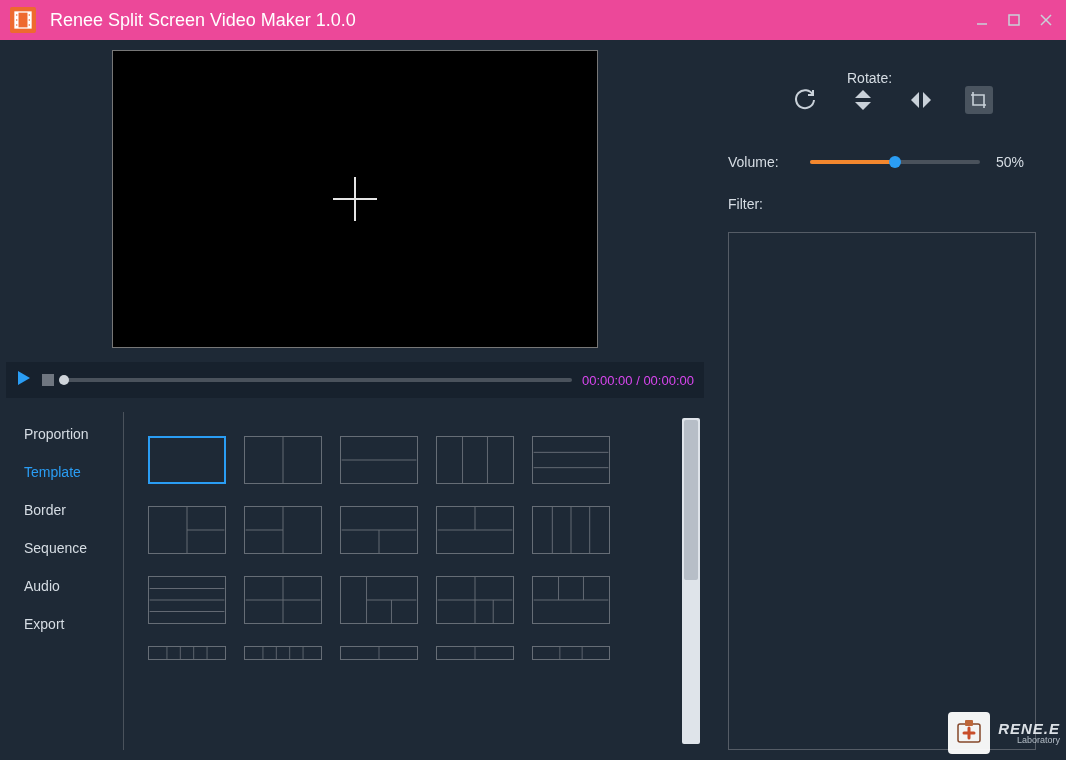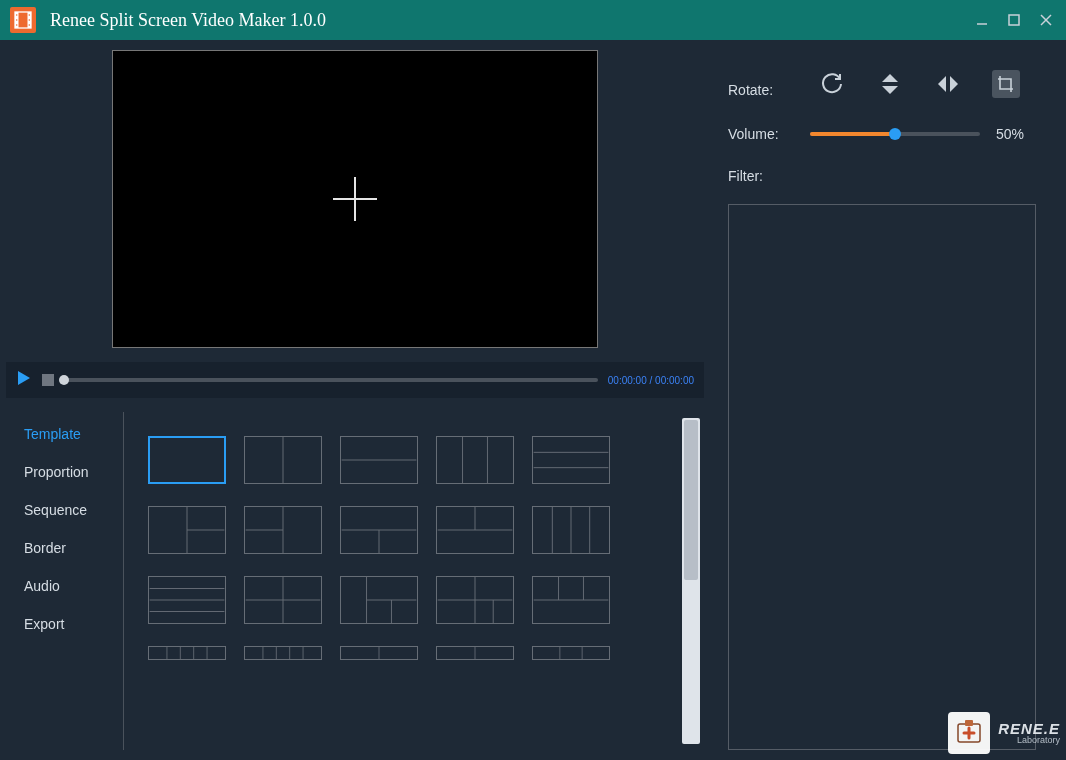--- a/index.html
+++ b/index.html
@@ -11,22 +11,21 @@
     color: #c9d1d9;
     overflow: hidden;
     position: relative;
   }
   
   .titlebar {
     height: 40px;
     display: flex;
     align-items: center;
     padding: 10px 10px;
-    background: #0f766e;
-    font-family: Liberation Serif, serif;
+    background: #ec4899;
   }
   .app-icon {
     width: 26px; height: 26px;
     background: #ee6a2f;
     display: flex; align-items: center; justify-content: center;
     border-radius: 2px;
     margin-right: 14px;
   }
   .app-title { font-size: 18px; color: #ffffff; }
   .win-controls { margin-left: auto; display: flex; gap: 12px; }
@@ -58,38 +57,38 @@
     height: 36px;
     background: #17212d;
     display:flex; align-items:center;
     padding: 0 10px;
     gap: 10px;
   }
   .play-btn { cursor:pointer; }
   .stop-btn { width:12px; height:12px; background:#6f7680; cursor:pointer; }
   .seek { flex:1; height:4px; background:#4a525c; border-radius:2px; position:relative; cursor:pointer; }
   .seek-knob { position:absolute; left:0; top:50%; transform:translate(-50%,-50%); width:10px; height:10px; border-radius:50%; background:#cfd4da; }
-  .timecode { font-size:10px; color:#3b82f6; white-space:nowrap; }
+  .timecode { font-size:13px; color:#d946ef; white-space:nowrap; }
 
   
   .bottom-panel { flex:1; display:flex; margin-top:14px; overflow:hidden; }
   .tab-list { width:118px; display:flex; flex-direction:column; border-right:1px solid #4a525c; padding:6px 0; }
   .tab-item { padding:8px 0 8px 18px; font-size:14px; color:#d6dde4; cursor:pointer; margin-bottom:6px; }
   .tab-item.active { color:#2a9df4; }
   .template-grid-wrap { flex:1; overflow:hidden; position:relative; padding:24px 30px 0 24px; }
   .template-grid { display:grid; grid-template-columns: repeat(5, 78px); gap:22px 18px; }
   .tpl { width:78px; height:48px; border:1px solid #666d76; cursor:pointer; position:relative; }
   .tpl.active { border:2px solid #2a9df4; }
   .tpl svg { position:absolute; inset:0; width:100%; height:100%; }
   .tpl line { stroke:#666d76; stroke-width:1; }
   .vscroll { position:absolute; right:4px; top:6px; bottom:6px; width:18px; background:#dfe4ea; border-radius:2px; }
   .vscroll-thumb { position:absolute; left:2px; right:2px; top:2px; height:160px; background:#b7bec7; border-radius:2px; cursor:pointer; }
 
   
-  .ctrl-row { display:flex; align-items:flex-end; margin-bottom:16px; }
+  .ctrl-row { display:flex; align-items:center; margin-bottom:28px;flex-direction:column; }
   .ctrl-label { width:70px; font-size:14px; color:#d6dde4; }
   .rotate-btns { display:flex; gap:30px; margin-left:20px; align-items:center; }
   .rot-btn { width:28px; height:28px; display:flex; align-items:center; justify-content:center; cursor:pointer; }
   .rot-btn.crop { background:#4a545f; border-radius:3px; }
   .volume-row { display:flex; align-items:center; margin-bottom:26px;margin-top:12px; }
   .vol-track { flex:1; height:4px; background:#4a525c; margin:0 16px 0 12px; position:relative; border-radius:2px; cursor:pointer; }
   .vol-fill { position:absolute; left:0; top:0; bottom:0; width:50%; background:#f3872e; border-radius:2px; }
   .vol-knob { position:absolute; left:50%; top:50%; transform:translate(-50%,-50%); width:12px; height:12px; border-radius:50%; background:#2a9df4; }
   .vol-val { width:40px; font-size:14px; color:#d6dde4; }
   .filter-label { font-size:14px; color:#d6dde4; margin-bottom:20px; }
@@ -166,24 +165,24 @@
       </div>
       <div class="stop-btn"></div>
       <div class="seek">
         <div class="seek-knob"></div>
       </div>
       <div class="timecode">00:00:00 / 00:00:00</div>
     </div>
 
     <div class="bottom-panel">
       <div class="tab-list">
+        <div class="tab-item">Proportion</div>
         <div class="tab-item active">Template</div>
-        <div class="tab-item">Proportion</div>
+        <div class="tab-item">Border</div>
         <div class="tab-item">Sequence</div>
-        <div class="tab-item">Border</div>
         <div class="tab-item">Audio</div>
         <div class="tab-item">Export</div>
       </div>
 
       <div class="template-grid-wrap">
         <div class="template-grid">
 
           <div class="tpl active"></div>
           <div class="tpl">
               <svg viewBox="0 0 78 48">

